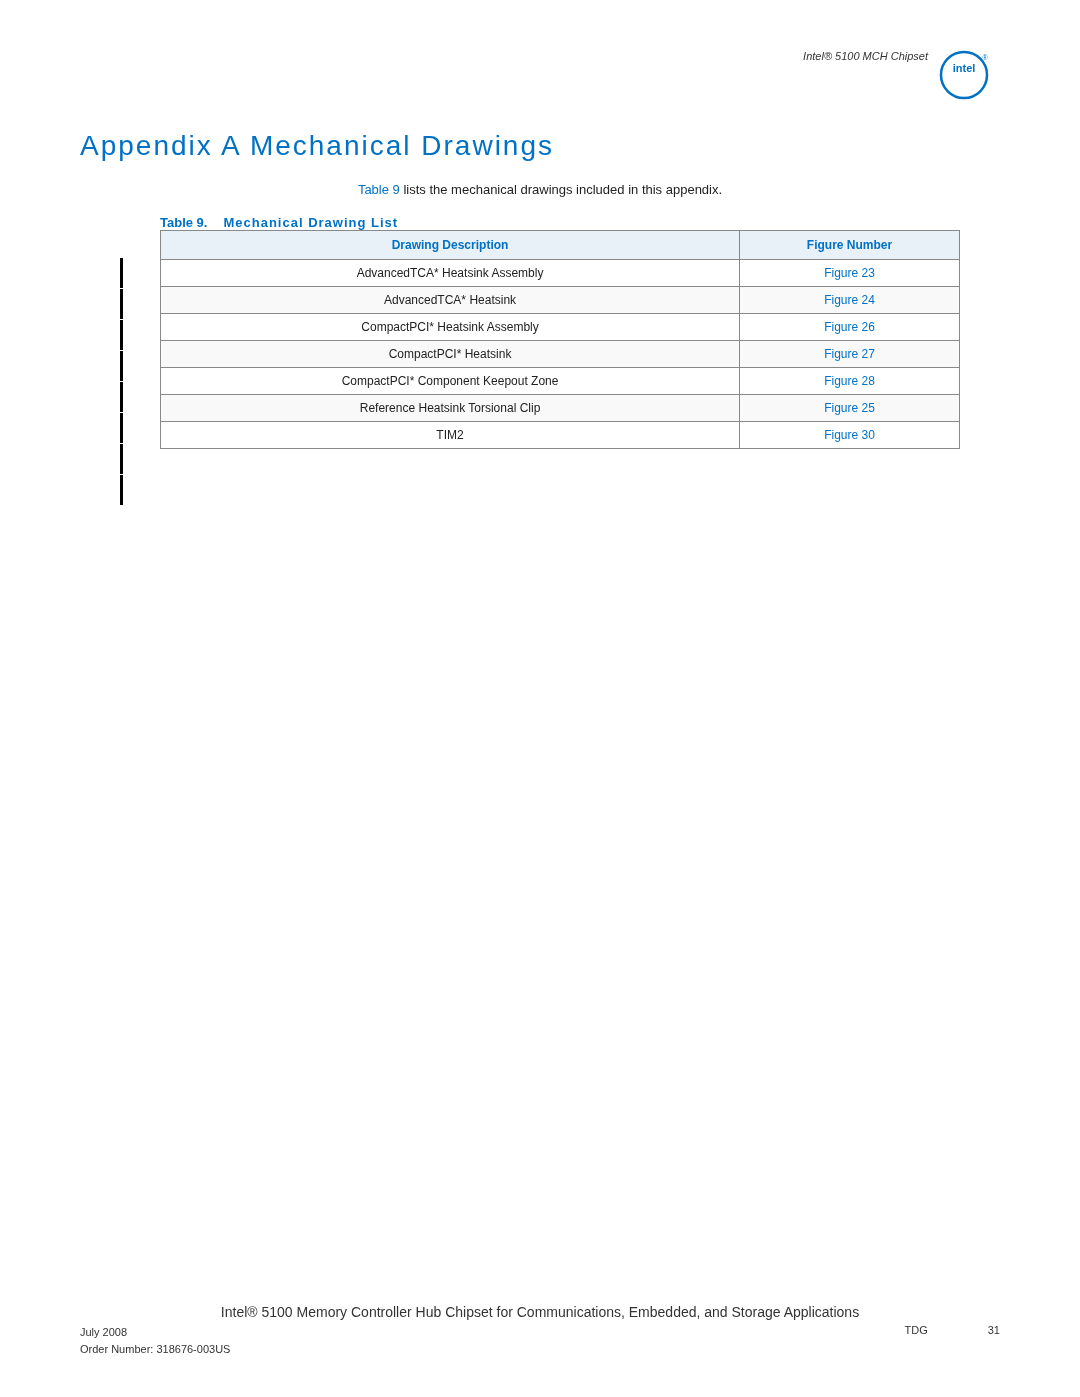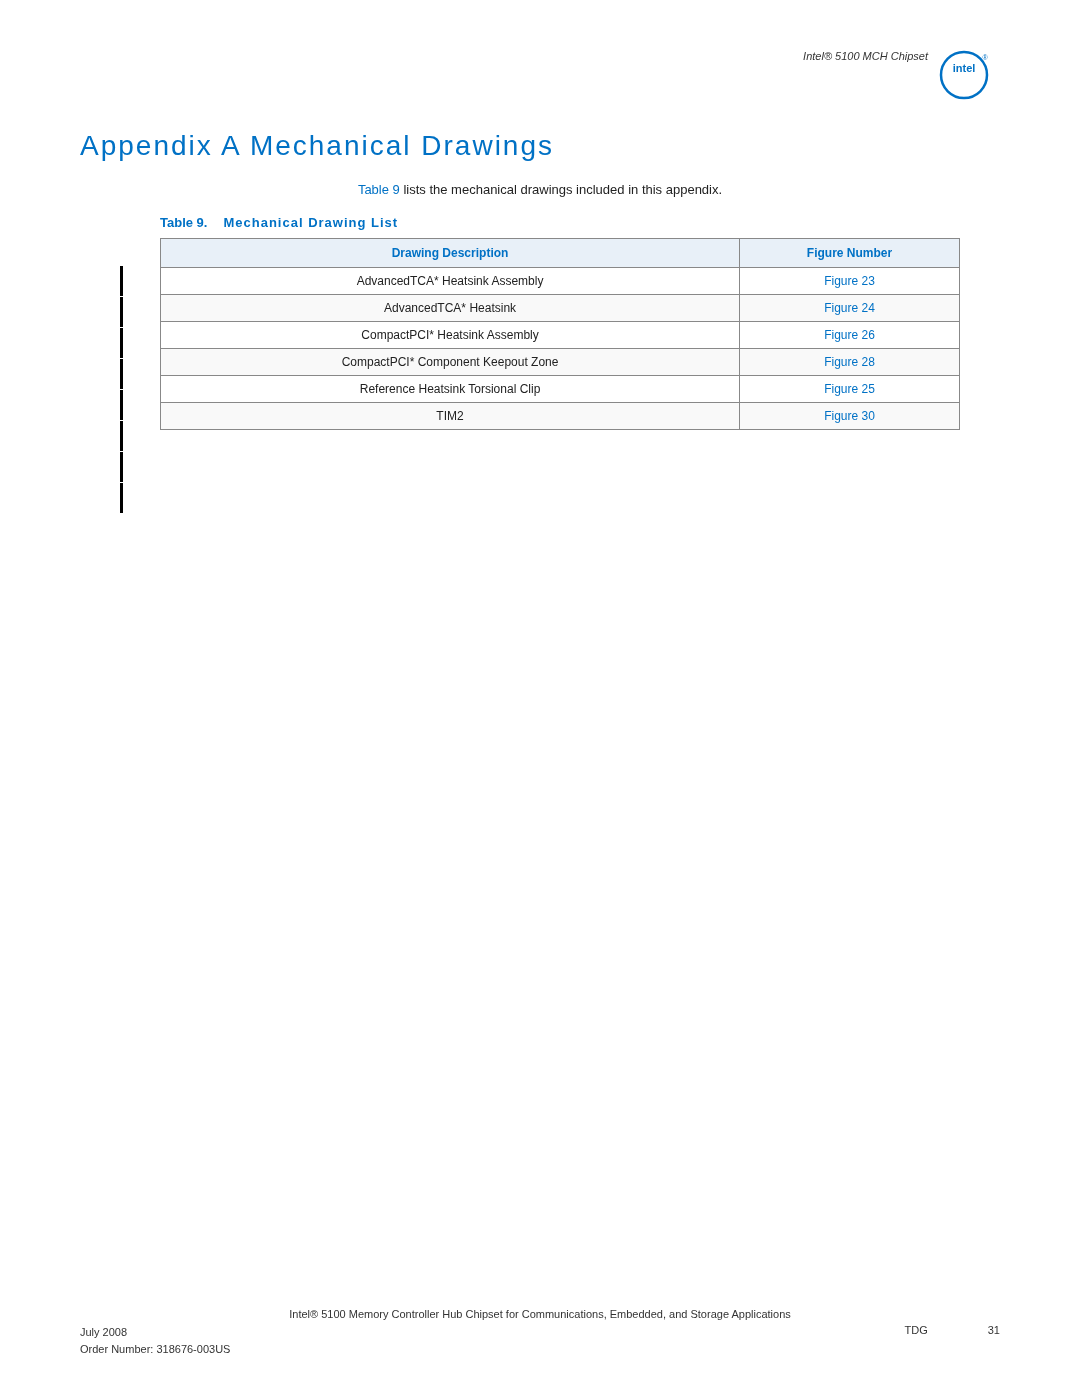--- a/index.html
+++ b/index.html
@@ -65,21 +65,21 @@
 
     .intro-text a, .intro-text .link {
       color: #0071C5;
       text-decoration: none;
     }
 
     
     .table-title-row {
       display: flex;
       align-items: flex-end;
-      margin-bottom: 8px;
+      margin-bottom: 0px;
       margin-left: 80px;
     }
 
     .table-label {
       color: #0071C5;
       font-size: 13px;
       font-weight: bold;
       margin-right: 16px;
     }
 
@@ -157,21 +157,21 @@
     
     .page-footer {
       position: absolute;
       bottom: 40px;
       left: 80px;
       right: 80px;
     }
 
     .footer-main-text {
       text-align: center;
-      font-size: 11px;
+      font-size: 14px;
       color: #333;
       margin-bottom: 4px;
     }
 
     .footer-bottom-row {
       display: flex;
       justify-content: space-between;
       align-items: flex-start;
     }
 
@@ -252,20 +252,24 @@
             <td>AdvancedTCA* Heatsink Assembly</td>
             <td class="figure-link">Figure 23</td>
           </tr>
           <tr>
             <td>AdvancedTCA* Heatsink</td>
             <td class="figure-link">Figure 24</td>
           </tr>
           <tr>
             <td>CompactPCI* Heatsink Assembly</td>
             <td class="figure-link">Figure 26</td>
+          </tr>
+          <tr>
+            <td>CompactPCI* Heatsink</td>
+            <td class="figure-link">Figure 27</td>
           </tr>
           <tr>
             <td>CompactPCI* Component Keepout Zone</td>
             <td class="figure-link">Figure 28</td>
           </tr>
           <tr>
             <td>Reference Heatsink Torsional Clip</td>
             <td class="figure-link">Figure 25</td>
           </tr>
           <tr>

